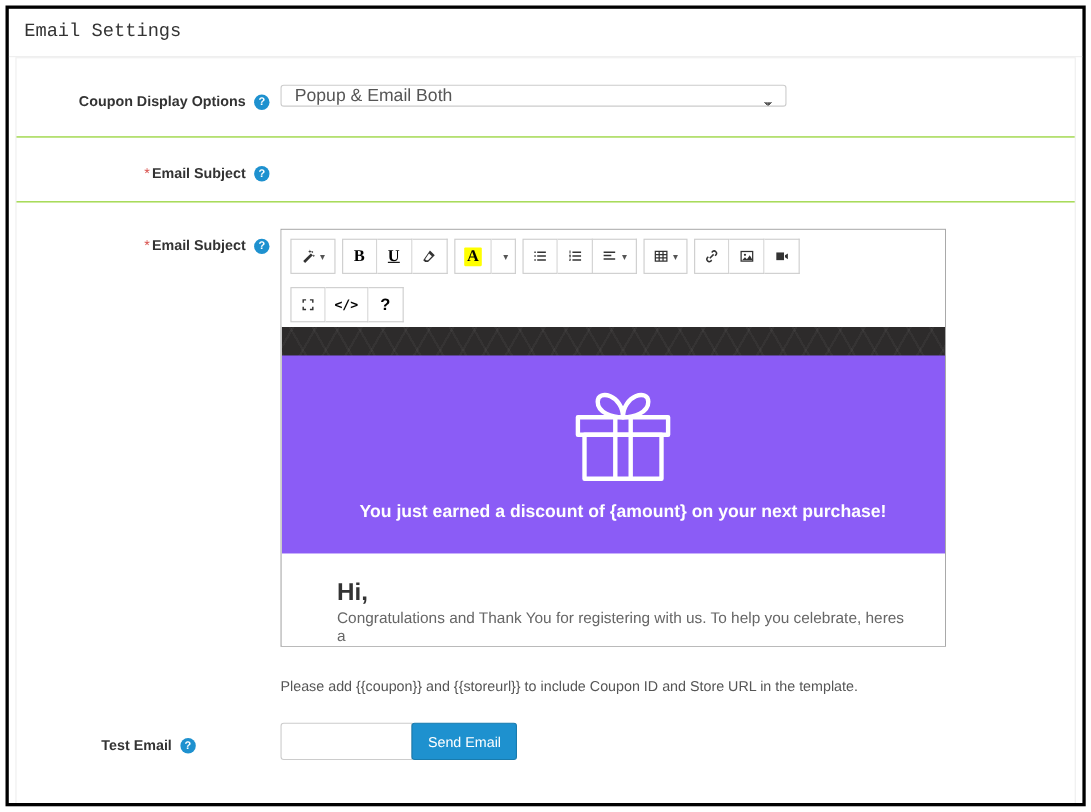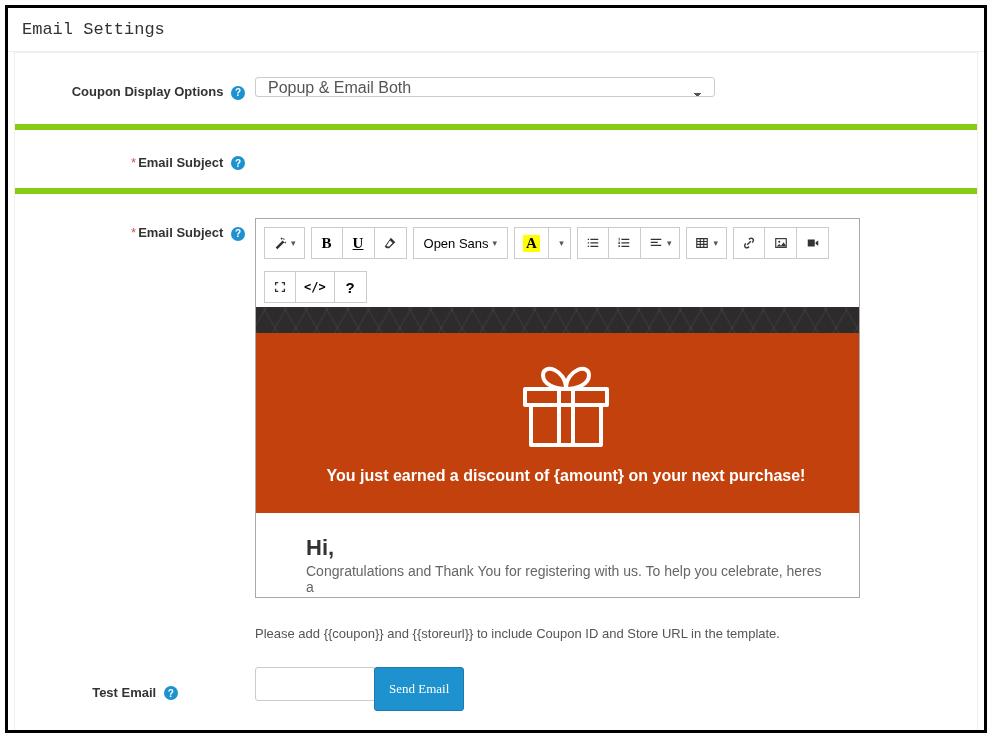--- a/index.html
+++ b/index.html
@@ -26,21 +26,21 @@
       font-family: Liberation Mono, monospace;
     }
     .inner {
       border: 1px solid #eee;
       margin: 0 6px;
     }
     .form-row {
       display: flex;
       align-items: flex-start;
       padding: 24px 10px;
-      border-bottom: 6px solid #84cc16;
+      border-bottom: 1px solid #84cc16;
     }
     .form-row.compact { padding: 18px 10px; }
     .label-col {
       width: 230px;
       text-align: right;
       padding-right: 10px;
       padding-top: 7px;
     }
     .label-col .req { color: #d9534f; margin-right: 2px; }
     .label-col .txt { font-weight: 600; color: #333; }
@@ -130,21 +130,21 @@
       scrollbar-width: auto;
     }
     .email-top-band {
       height: 26px;
       background: #2d2b2b;
       background-image:
         repeating-linear-gradient(60deg, rgba(255,255,255,.04) 0 2px, transparent 2px 18px),
         repeating-linear-gradient(-60deg, rgba(255,255,255,.04) 0 2px, transparent 2px 18px);
     }
     .email-hero {
-      background: #c2410c;
+      background: #8b5cf6;
       text-align: center;
       padding: 16px 10px 28px;
     }
     .gift-svg { margin: 0 auto 18px; display: block; }
     .hero-text {
       color: #fff;
       font-weight: 700;
       font-size: 16px;
     }
     .email-body {
@@ -169,30 +169,29 @@
     }
     .test-row .label-col { padding-top: 7px; text-align: center; }
     .test-input {
       width: 120px;
       height: 34px;
       border: 1px solid #ccc;
       border-radius: 3px 0 0 3px;
       padding: 0 10px;
     }
     .send-btn {
-      height: 44px;
+      height: 34px;
       background: #1e91cf;
       color: #fff;
       border: 1px solid #197bae;
       border-radius: 3px;
       padding: 0 14px;
       cursor: pointer;
       font-size: 13px;
       margin-left: -1px;
-      font-family: Liberation Serif, serif;
     }
     
     .editor-canvas::-webkit-scrollbar { width: 16px; height: 16px; }
     .editor-canvas::-webkit-scrollbar-track { background: #f0f0f0; }
     .editor-canvas::-webkit-scrollbar-thumb { background: #c1c1c1; }
     .canvas-inner { width: 620px; }
   </style>
 </head>
 <body>
 
@@ -244,25 +243,20 @@
               <button class="tbtn">
                   <span style="text-decoration:underline;font-family:serif;font-size:15px;font-weight:bold">U</span>
                 </button>
               <button class="tbtn">
                 <svg viewBox="0 0 16 16">
                     <path fill="#333" d="M9 2l5 5-7 7H4l-2-2 7-10zm-4 10h2l4-4-3-3-4 6 1 1z"></path>
                   </svg>
               </button>
             </div>
 
-            <div class="btn-group">
-              <button class="tbtn dd" style="padding:0 10px">
-                <span>Open Sans</span>
-              </button>
-            </div>
 
             <div class="btn-group">
               <button class="tbtn">
                   <span class="font-a">A</span>
                 </button>
               <button class="tbtn dd" style="min-width:22px;padding:0 6px"></button>
             </div>
 
             <div class="btn-group">
               <button class="tbtn">

